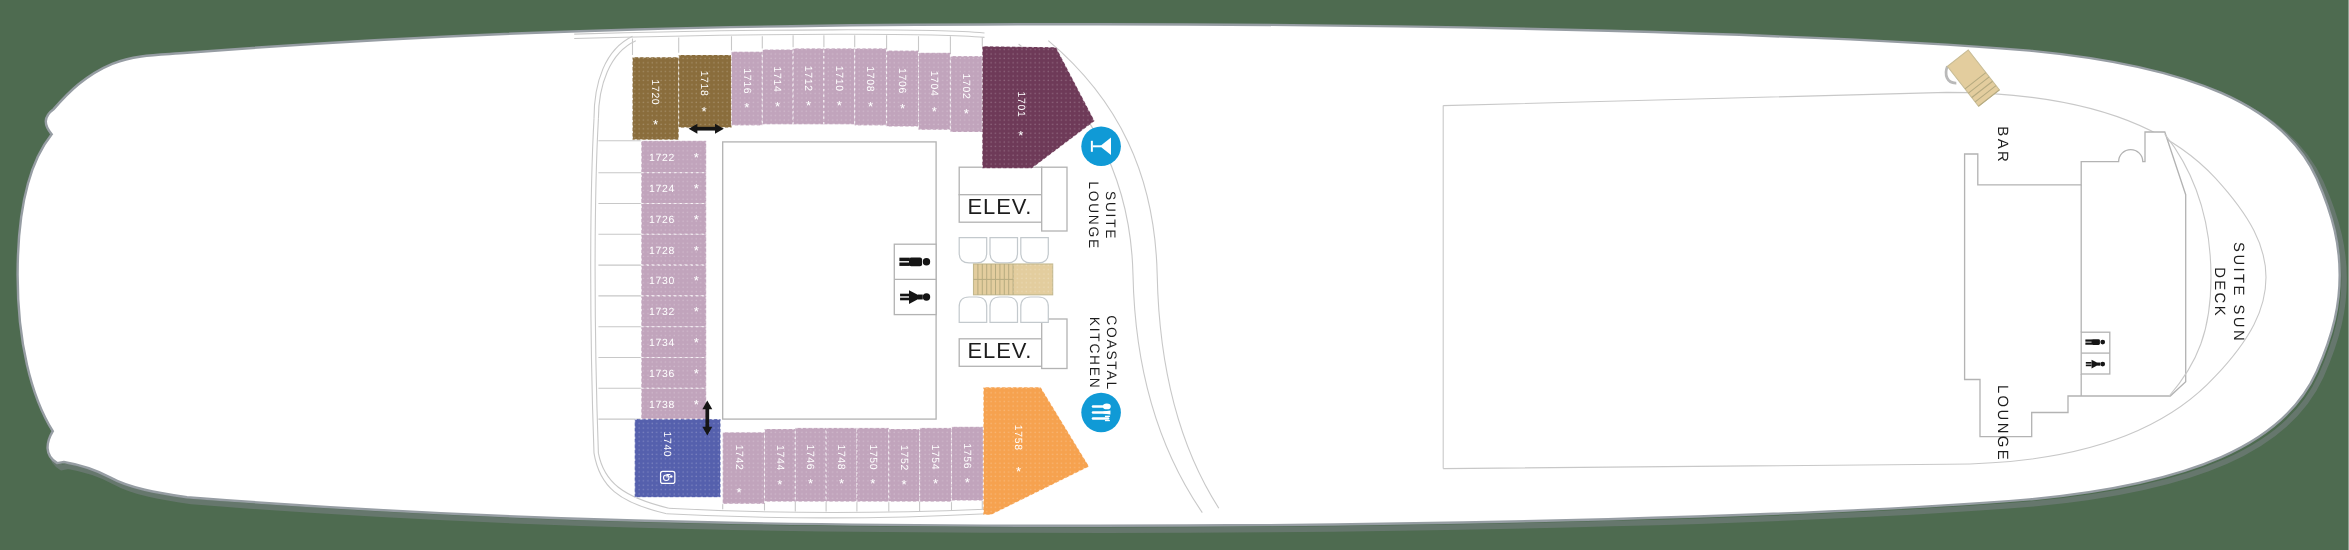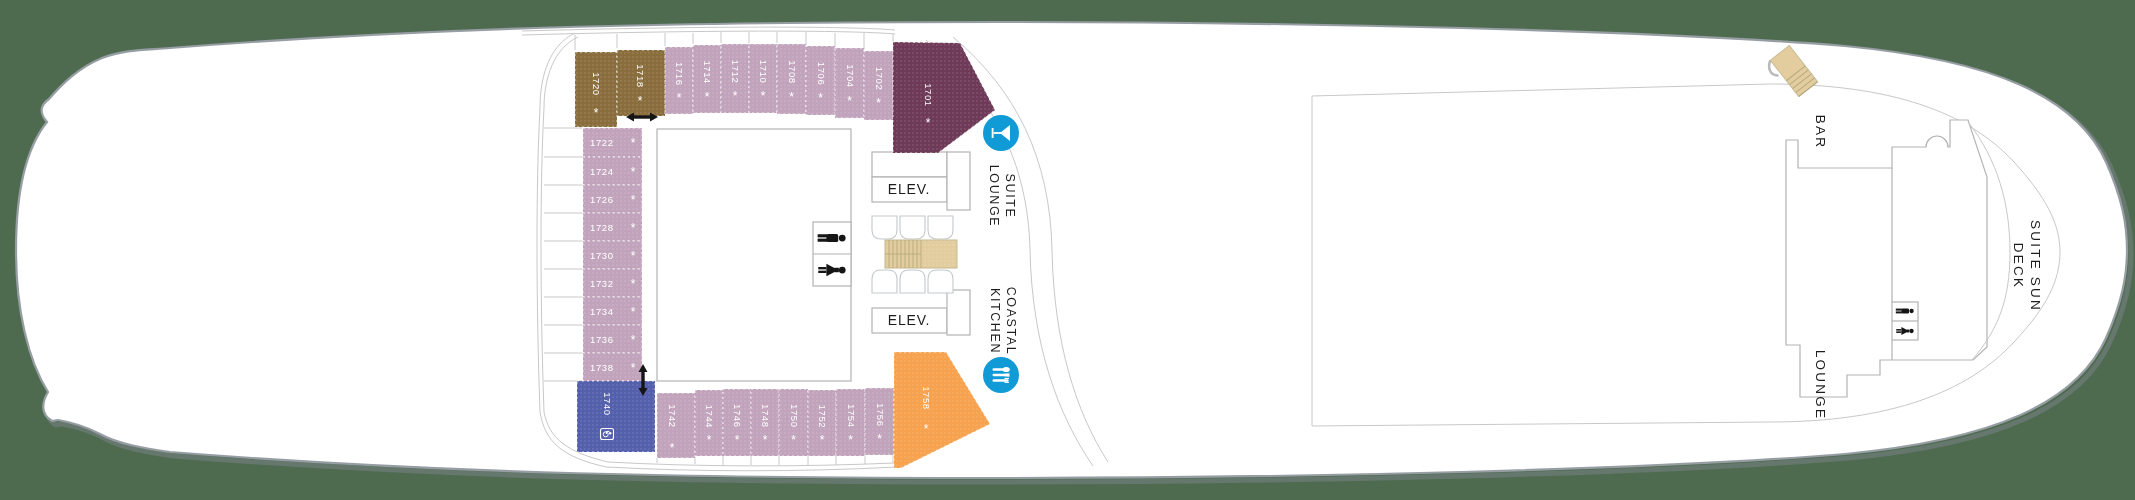--- a/index.html
+++ b/index.html
@@ -8,21 +8,21 @@
   svg{position:absolute;left:0;top:0;}
   .hull{fill:#ffffff;stroke:#969da3;stroke-width:2.2;}
   .hullshadow{fill:none;stroke:#7d848a;stroke-width:5;opacity:.5;}
   .thin{fill:none;stroke:#c8c8c8;stroke-width:1;}
   .wall{fill:#ffffff;stroke:#b3b3b3;stroke-width:1.2;}
   .wall2{fill:none;stroke:#b3b3b3;stroke-width:1.2;}
   .door{fill:#ffffff;stroke:#c3c9cd;stroke-width:1.1;}
   .plan-labels div{position:absolute;color:#1d1d1d;}
   .vlabel{transform:translate(-50%,-50%) rotate(90deg);white-space:pre-line;text-align:center;
           font-size:12.5px;letter-spacing:1.6px;line-height:1.25;}
-  .hlabel{transform:translate(-50%,-50%);font-size:14px;letter-spacing:.8px;}
+  .hlabel{transform:translate(-50%,-50%);font-size:20px;letter-spacing:.8px;}
   .biglabel{font-size:13.5px;letter-spacing:2.2px;}
   text{font-family:"Liberation Sans",sans-serif;}
   .cabnum{fill:#fff;font-size:9.5px;letter-spacing:.6px;text-anchor:middle;}
   .cabnum-h{fill:#fff;font-size:9.5px;letter-spacing:.6px;text-anchor:start;}
   .cabast{fill:#fff;font-size:12px;text-anchor:middle;}
 </style>
 </head>
 <body>
 
 <div class="stage" style="background: rgb(78, 107, 80);">

